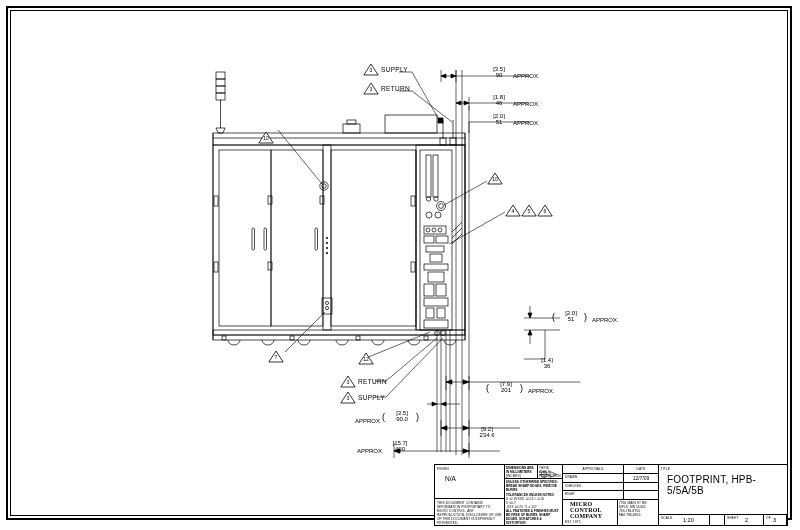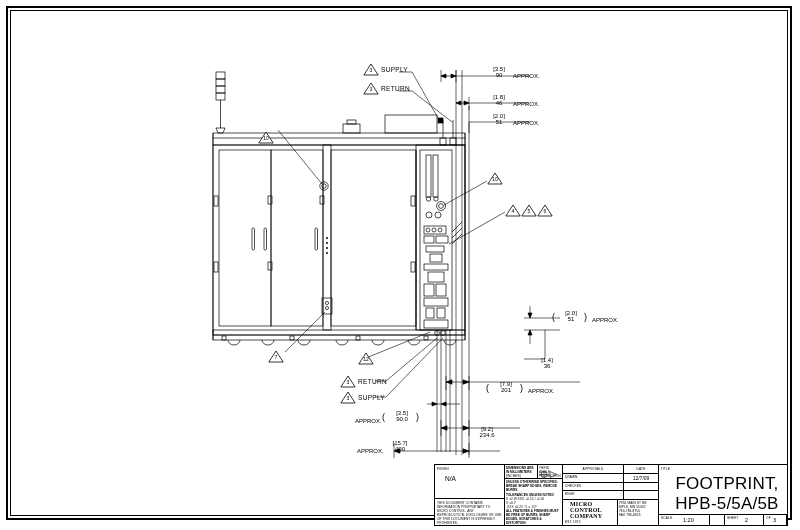--- a/index.html
+++ b/index.html
@@ -46,21 +46,21 @@
   .appr-row{height:9px;display:flex;border-bottom:1px solid #000;}
   .appr-row .l{flex:1;border-right:1px solid #000;padding:1px 2px;}
   .appr-row .r{width:34px;text-align:center;padding-top:1.5px;font-size:5px;}
   .logo-box{flex:1;display:flex;}
   .logo-l{flex:1;border-right:1px solid #000;padding:1px 2px;}
   .logo-r{width:38px;padding:1px 1px;}
   .logoline{font-size:6px;font-weight:bold;letter-spacing:.2px;
             font-family:"Liberation Serif",serif;padding-left:5px;position:relative;}
   .title-col{flex:1;display:flex;flex-direction:column;}
   .title-top{flex:1;border-bottom:1px solid #000;position:relative;padding:1.5px;}
-  .bigtitle{position:absolute;left:8px;top:9px;font-size:17px;letter-spacing:.2px;text-align:center;}
+  .bigtitle{position:absolute;left:8px;top:9px;font-size:10px;letter-spacing:.2px;}
   .dwg-row{height:22px;display:flex;border-bottom:1px solid #000;}
   .dwg-file{width:46px;border-right:1px solid #000;padding:1px;position:relative;}
   .dwg-no{flex:1;border-right:1px solid #000;padding:1px;position:relative;}
   .dwg-rev{width:18px;padding:1px;position:relative;text-align:center;}
   .bignum{position:absolute;left:4px;top:6px;font-size:14.5px;letter-spacing:0;}
   .bigrev{position:absolute;left:0;top:6px;width:18px;font-size:12px;text-align:center;}
   .scale-row{height:10px;display:flex;}
   .scale-row .c{border-right:1px solid #000;padding:1px 2px;position:relative;}
   .sc1{width:46px;}
   .sc2{flex:1;}

